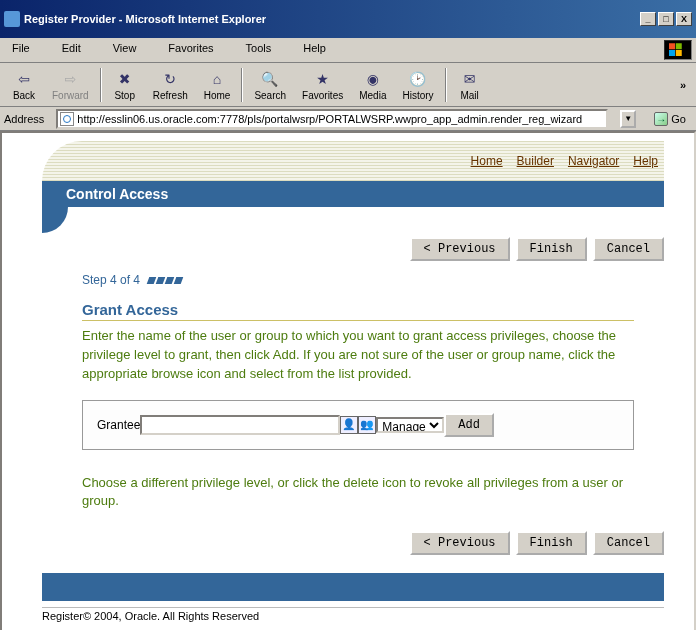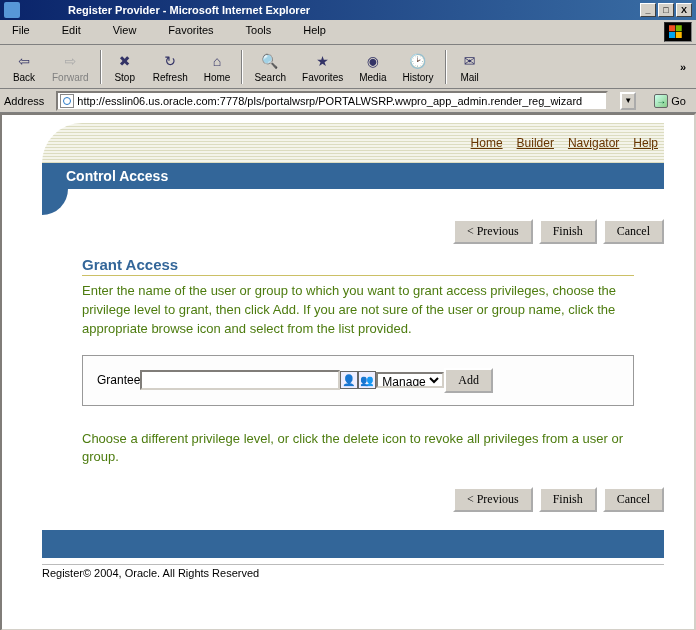--- a/index.html
+++ b/index.html
@@ -8,27 +8,26 @@
   font-family: Tahoma, Arial, sans-serif;
   font-size: 11px;
   background: #d4d0c8;
   width: 696px;
   height: 630px;
   overflow: hidden;
 }
 .titlebar {
   background: linear-gradient(to right, #0a246a, #3a6ea5);
   color: #fff;
-  padding: 10px 4px;
+  padding: 19px 4px;
   font-weight: bold;
   font-size: 11px;
   display: flex;
   align-items: center;
   height: 16px;
-  gap: 44px;
 }
 .titlebar .icon-ie { width: 16px; height: 16px; margin-right: 4px; background: #5797d8; border-radius: 2px; }
 .titlebar .spacer { flex: 1; }
 .winbtns { display: flex; gap: 2px; }
 .winbtn { width: 16px; height: 14px; background: #d4d0c8; border: 1px solid #fff; border-right-color: #404040; border-bottom-color: #404040; font-size: 9px; text-align: center; line-height: 12px; font-family: Marlett, Arial; color: #000; }
 .menubar {
   background: #d4d0c8;
   padding: 2px 4px;
   display: flex;
   gap: 16px;
@@ -107,21 +106,21 @@
   border-radius: 0 0 0 0;
 }
 .curve-wrap { margin: 0 30px 0 40px; display: flex; }
 .curve { width: 26px; height: 26px; background: #336699; border-radius: 0 0 26px 0; }
 .wizbar { margin: 0 30px 8px 40px; display: flex; justify-content: flex-end; gap: 6px; padding: 4px 0; }
 .btn3d {
   background: #d4d0c8;
   border: 2px outset #fff;
   padding: 3px 12px;
   font-size: 12px;
-  font-family: Liberation Serif, serif;
+  font-family: Liberation Mono, monospace;
   cursor: pointer;
 }
 .step { margin: 6px 30px 14px 80px; color: #336699; font-size: 12px; display: flex; align-items: center; gap: 8px; }
 .step .bbb { display: flex; gap: 2px; }
 .step .bbb span { display:inline-block; width: 7px; height: 7px; background: #336699; transform: skewX(-20deg); }
 .section { margin: 0 60px 0 80px; }
 .sechdr { color: #336699; font-size: 15px; font-weight: bold; border-bottom: 1px solid #ccc066; padding-bottom: 2px; margin-bottom: 6px; }
 .secbody { font-size: 13px; color: #4d7c0f; line-height: 1.45; margin-bottom: 16px; }
 .formbox {
   margin: 8px 60px 24px 80px;
@@ -265,20 +264,29 @@
       <span>Control Access</span>
     </div>
     <div class="curve-wrap">
         <div class="curve"></div>
       </div>
     <div class="wizbar">
       <button class="btn3d">&lt; Previous</button>
       <button class="btn3d">Finish</button>
       <button class="btn3d">Cancel</button>
     </div>
+    <div class="step">
+      <span>Step 4 of 4</span>
+      <span class="bbb">
+          <span></span>
+          <span></span>
+          <span></span>
+          <span></span>
+        </span>
+    </div>
 
     <div class="section">
       <div class="sechdr">Grant Access</div>
       <div class="secbody">Enter the name of the user or group to which you want to grant access privileges, choose the privilege level to grant, then click Add. If you are not sure of the user or group name, click the appropriate browse icon and select from the list provided.</div>
     </div>
 
     <div class="formbox">
       <label>Grantee</label>
       <input type="text" value="" style="">
       <div class="iconbtn" title="Browse Users">👤</div>

